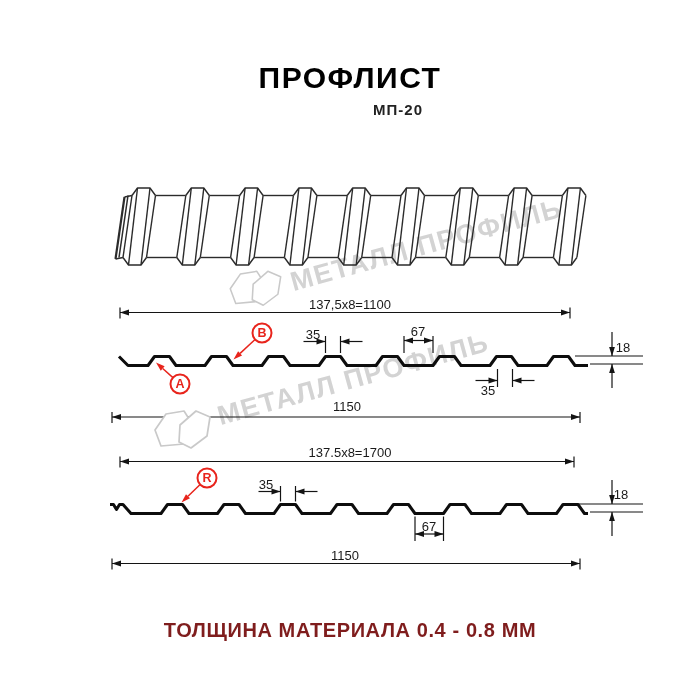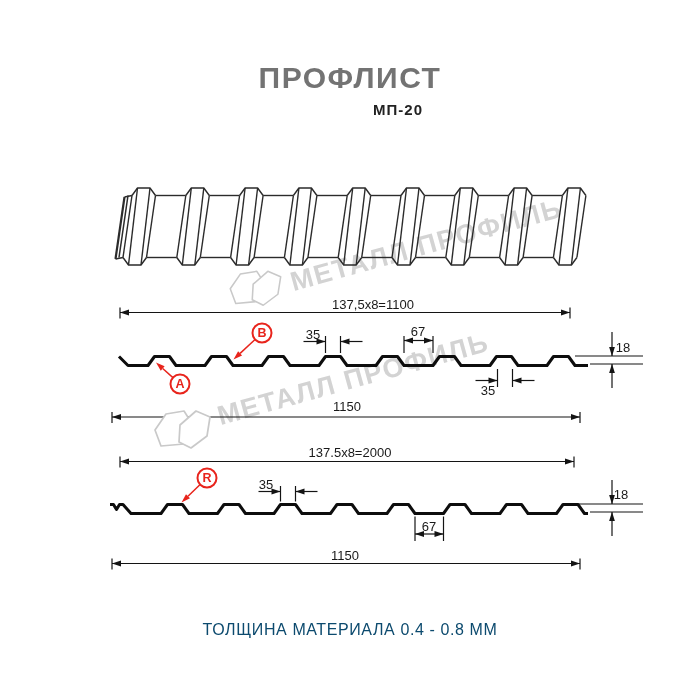--- a/index.html
+++ b/index.html
@@ -1,29 +1,29 @@
 <!DOCTYPE html>
 <html><head>
 <meta charset="utf-8">
 <style>
   html,body{margin:0;padding:0;background:#fff;}
   body{width:700px;height:700px;position:relative;overflow:hidden;
        font-family:"Liberation Sans", sans-serif;-webkit-font-smoothing:antialiased;}
   .stage{position:absolute;inset:0;}
   .abs{position:absolute;white-space:nowrap;}
   .center{transform:translate(-50%,-50%);}
-  .title{font-size:30px;font-weight:800;letter-spacing:1.5px;color:#737373;}
+  .title{font-size:30px;font-weight:800;letter-spacing:1.5px;color:#000000;}
   .subtitle{font-size:15px;font-weight:700;letter-spacing:1px;color:#222;}
   .wm{font-size:27px;font-weight:700;letter-spacing:1.5px;color:#d3d3d3;
       transform-origin:0 0;transform:rotate(-15.5deg);z-index:1;}
   #linework{position:absolute;left:0;top:0;z-index:2;pointer-events:none;}
   .logo{position:absolute;z-index:3;}
   .dim{font-size:13px;color:#1a1a1a;z-index:4;}
   .callout{font-size:12.5px;font-weight:600;color:#e8241c;z-index:5;}
-  .note{font-size:16px;font-weight:400;letter-spacing:0.6px;color:#0c4a6e;z-index:4;}
+  .note{font-size:20px;font-weight:700;letter-spacing:0.6px;color:#7f1d1d;z-index:4;}
 </style>
 </head>
 <body>
 
 <div class="stage">
 
   <div class="abs center title" style="left:350px;top:78px;">ПРОФЛИСТ</div>
   <div class="abs center subtitle" style="left:350px;top:109px;margin-left:48px;">МП-20</div>
 
   <div class="abs wm" style="left:287px;top:268px;">МЕТАЛЛ ПРОФИЛЬ</div>
@@ -179,30 +179,30 @@
 
   <svg class="logo" style="left:224px;top:264px;" width="62" height="44" viewBox="0 0 62 48">
     <path d="M4 27 L15 11 L33 8 L40 19 L33 41 L10 43 Z" fill="#ffffff" stroke="#c9c9c9" stroke-width="1.7" stroke-linejoin="round"></path>
     <path d="M29 22 L45 8 L59 14 L56 33 L40 45 L28 39 Z" fill="#ffffff" stroke="#c9c9c9" stroke-width="1.7" stroke-linejoin="round"></path>
   </svg>
   <svg class="logo" style="left:150px;top:403px;" width="64" height="48" viewBox="0 0 62 48">
     <path d="M4 27 L15 11 L33 8 L40 19 L33 41 L10 43 Z" fill="#ffffff" stroke="#c9c9c9" stroke-width="1.7" stroke-linejoin="round"></path>
     <path d="M29 22 L45 8 L59 14 L56 33 L40 45 L28 39 Z" fill="#ffffff" stroke="#c9c9c9" stroke-width="1.7" stroke-linejoin="round"></path>
   </svg>
 
-  <div class="abs center dim" style="left:350px;top:304px;margin-left:23px;">137,5x8=1100</div>
+  <div class="abs center dim" style="left:350px;top:304px;">137,5x8=1100</div>
   <div class="abs center dim" style="left:313px;top:334px;">35</div>
   <div class="abs center dim" style="left:418px;top:331px;">67</div>
   <div class="abs center dim" style="left:488px;top:390px;">35</div>
   <div class="abs center dim" style="left:347px;top:406px;">1150</div>
   <div class="abs center dim" style="left:623px;top:347px;">18</div>
   <div class="abs center callout" style="left:180px;top:384px;">A</div>
   <div class="abs center callout" style="left:262px;top:333px;">B</div>
 
-  <div class="abs center dim" style="left:350px;top:452px;">137.5x8=2000</div>
+  <div class="abs center dim" style="left:350px;top:452px;">137.5x8=1700</div>
   <div class="abs center dim" style="left:266px;top:484px;">35</div>
   <div class="abs center dim" style="left:429px;top:526px;">67</div>
   <div class="abs center dim" style="left:345px;top:555px;">1150</div>
   <div class="abs center dim" style="left:621px;top:494px;">18</div>
   <div class="abs center callout" style="left:207px;top:478px;">R</div>
 
   <div class="abs center note" style="left:350px;top:630px;">ТОЛЩИНА МАТЕРИАЛА 0.4 - 0.8 ММ</div>
 </div>
 
 </body></html>

